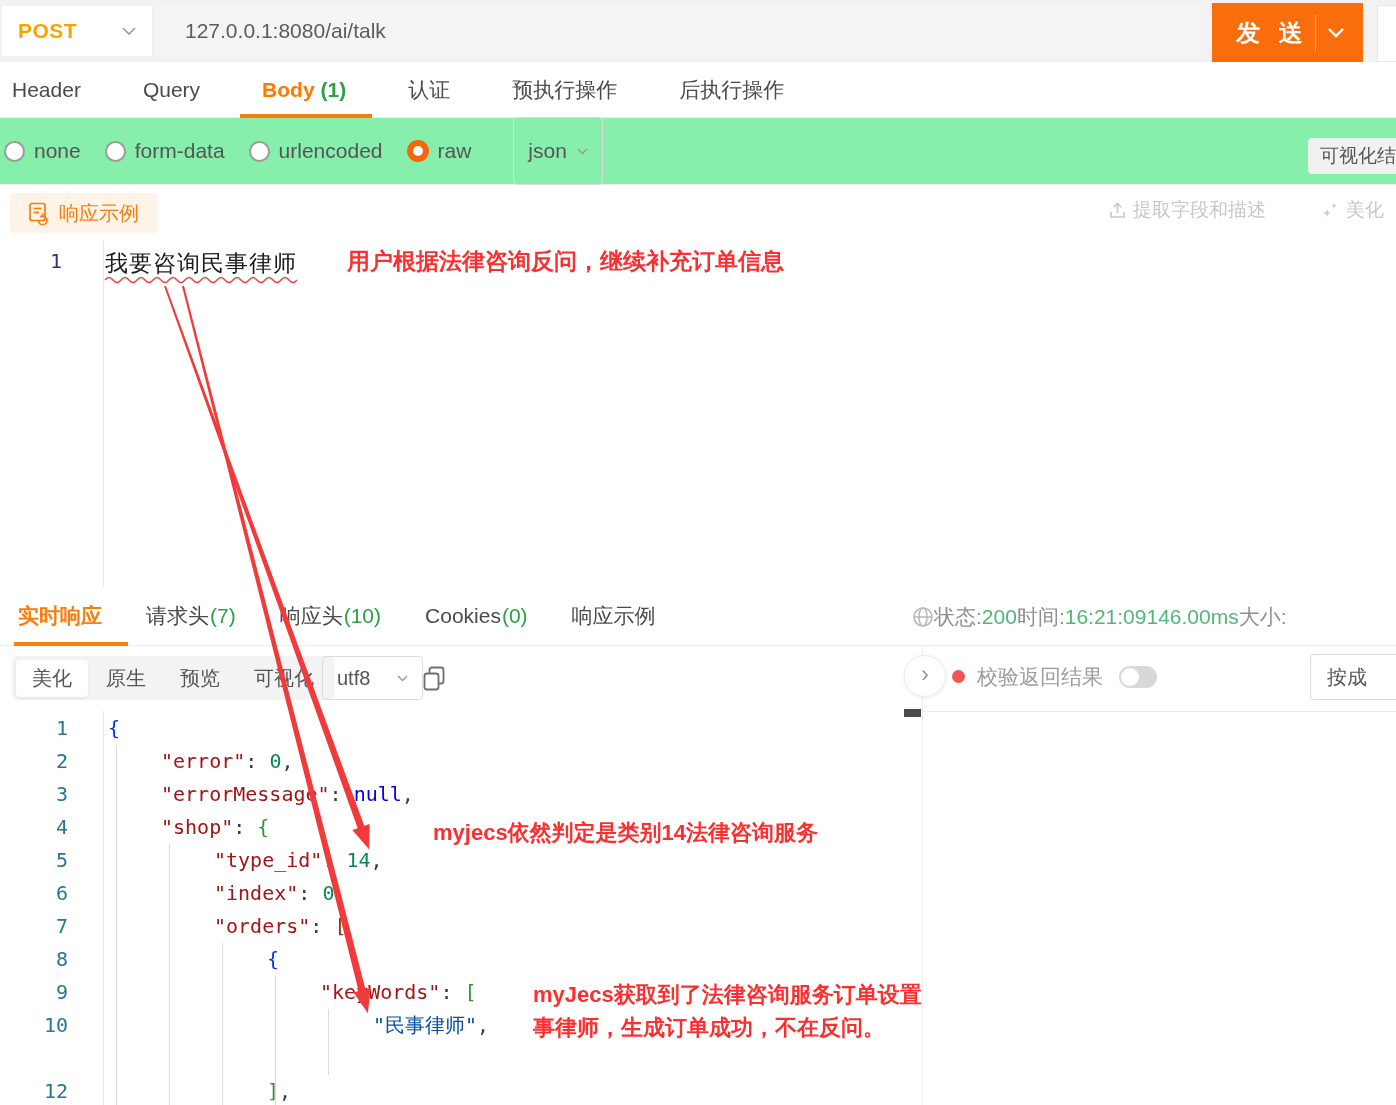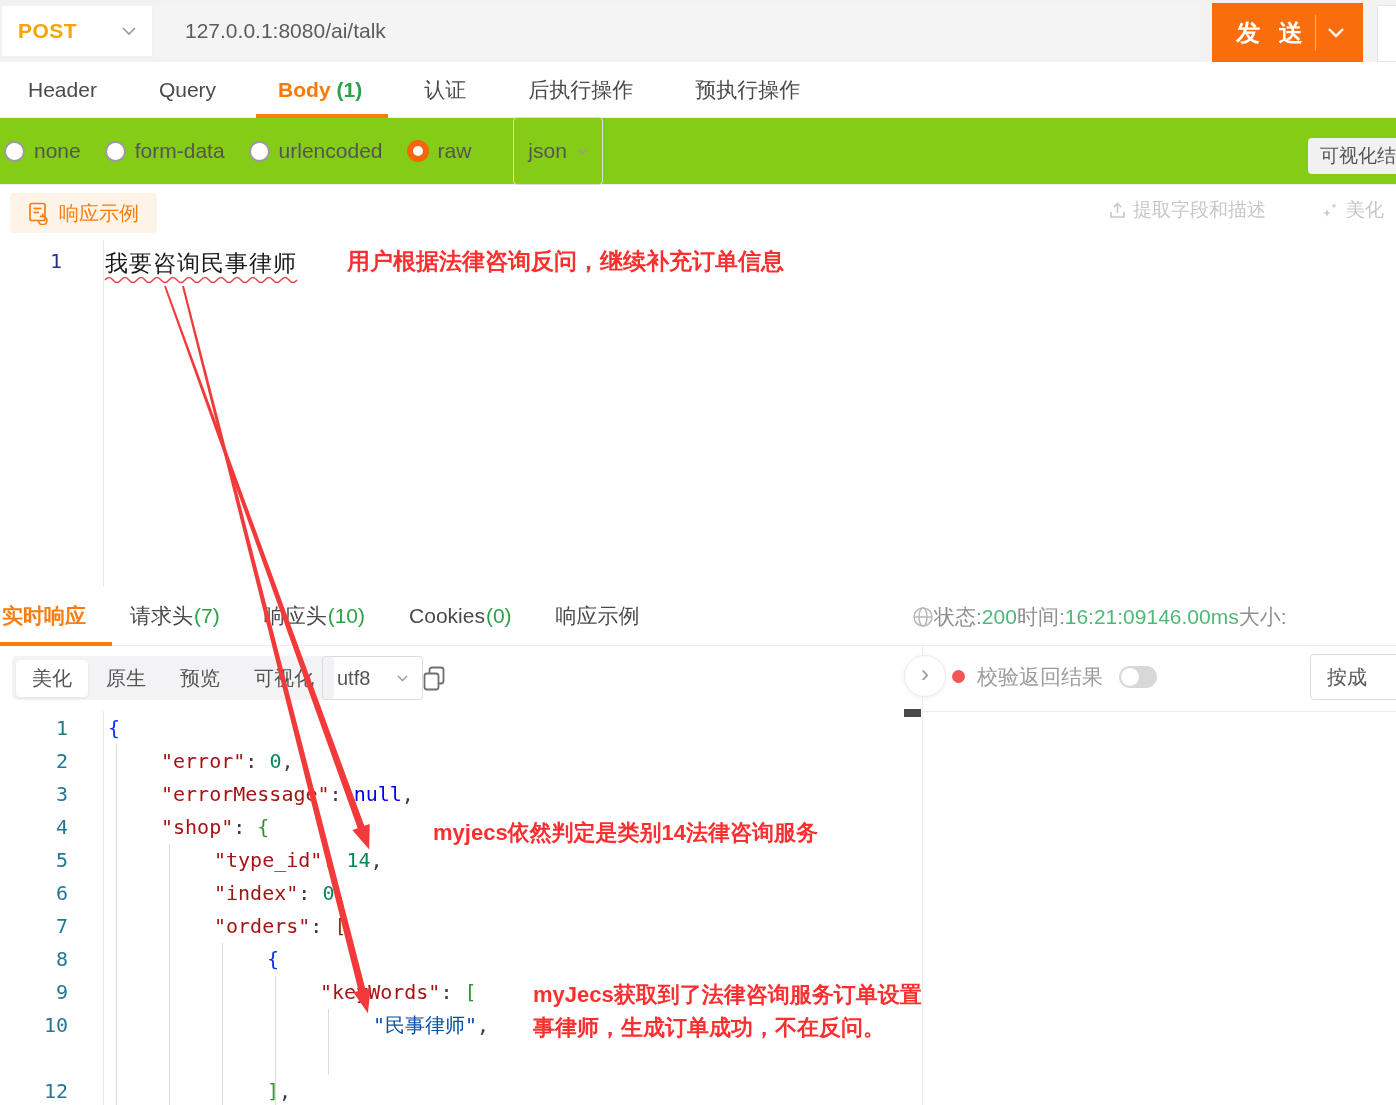--- a/index.html
+++ b/index.html
@@ -15,29 +15,29 @@
   .url-field{position:absolute;left:155px;top:5px;width:1045px;height:52px;background:#f4f4f5;
     display:flex;align-items:center;padding-left:30px;box-sizing:border-box;font-size:21px;color:#5c5c5c;}
   .send-btn{position:absolute;left:1212px;top:3px;width:151px;height:59px;background:#fa6d0d;border:none;
     display:flex;align-items:center;justify-content:center;cursor:pointer;}
   .send-btn .s{color:#fff;font-size:24px;font-weight:bold;letter-spacing:6px;margin-left:5px;}
   .send-btn .sep{width:1px;height:36px;background:rgba(255,255,255,.45);margin:0 12px 0 6px;}
   .top-extra{position:absolute;left:1377px;top:5px;width:40px;height:55px;background:#fff;border:1px solid #e6e6e6;}
 
   
   .main-tabs{position:absolute;left:0;top:62px;width:1396px;height:56px;background:#fff;
-    border-bottom:1px solid #ededed;display:flex;align-items:center;padding-left:20px;box-sizing:border-box;}
+    border-bottom:1px solid #ededed;display:flex;align-items:center;padding-left:4px;box-sizing:border-box;}
   .mtab{font-size:21px;color:#4a4a4a;margin-right:46px;position:relative;height:56px;display:flex;
     align-items:center;padding:0 8px;cursor:pointer;}
   .mtab .count{color:#2ba245;margin-left:6px;}
   .mtab.active{color:#ff7800;font-weight:bold;}
   .mtab.active::after{content:"";position:absolute;left:-14px;right:-18px;bottom:0;height:4px;background:#f97c0c;}
 
   
-  .btype-row{position:absolute;left:0;top:118px;width:1396px;height:67px;background:#84cc16;
+  .btype-row{position:absolute;left:0;top:118px;width:1396px;height:67px;background:#86efac;
     border-bottom:1px solid #ededed;display:flex;align-items:center;padding-left:4px;box-sizing:border-box;}
   .radio-item{display:flex;align-items:center;margin-right:24px;cursor:pointer;}
   .radio-dot{width:17px;height:17px;border-radius:50%;border:2px solid #9b9b9b;background:#fff;margin-right:9px;flex:none;}
   .radio-item.sel .radio-dot{width:10px;height:10px;border:6px solid #f4650c;}
   .radio-item .rl{font-size:21px;color:#555;}
   .fmt-select{display:flex;align-items:center;border:1px solid #dcdcdc;border-radius:4px;height:42px;
     padding:12px 14px;margin-left:18px;font-size:21px;color:#555;cursor:pointer;}
   .viz-btn{position:absolute;left:1308px;top:20px;width:110px;height:36px;background:#f1f1f1;border:none;
     border-radius:4px;font-size:19px;color:#555;text-align:left;padding:0 0 0 12px;white-space:nowrap;overflow:hidden;cursor:pointer;}
 
@@ -50,21 +50,21 @@
   
   .req-editor{position:absolute;left:0;top:240px;width:1396px;height:347px;background:#fff;border-bottom:1px solid #e5e5e5;}
   .req-gutter-line{position:absolute;left:103px;top:0;bottom:0;width:1px;background:#e8e8e8;}
   .req-num{position:absolute;left:0;top:9px;width:62px;text-align:right;font-family:"DejaVu Sans Mono",monospace;
     font-size:20px;color:#2b2f8f;}
   .req-text{position:absolute;left:105px;top:8px;font-family:"DejaVu Serif",serif;font-size:23px;color:#1a1a1a;letter-spacing:1px;}
   .ann{position:absolute;color:#fb2f2f;font-weight:bold;font-size:23px;line-height:33px;z-index:40;white-space:nowrap;}
 
   
   .resp-tabs{position:absolute;left:0;top:587px;width:1396px;height:59px;background:#fff;border-bottom:1px solid #ededed;
-    display:flex;align-items:center;padding-left:2px;box-sizing:border-box;}
+    display:flex;align-items:center;padding-left:18px;box-sizing:border-box;}
   .rtab{font-size:21px;color:#4a4a4a;margin-right:44px;position:relative;height:59px;display:flex;align-items:center;cursor:pointer;}
   .rtab .count{color:#2ba245;margin-left:1px;}
   .rtab.active{color:#f97c0c;font-weight:bold;}
   .rtab.active::after{content:"";position:absolute;left:-4px;right:-26px;bottom:0;height:4px;background:#f97c0c;}
   .status-bar{position:absolute;left:912px;top:0;height:59px;display:flex;align-items:center;
     font-size:21px;color:#8f8f8f;white-space:nowrap;overflow:hidden;width:484px;}
   .status-bar .g{color:#4fb879;}
 
   
   .resp-toolbar{position:absolute;left:0;top:646px;width:1396px;height:65px;background:#fff;border-bottom:1px solid #ececec;}
@@ -132,24 +132,24 @@
         <span>Query</span>
       </div>
       <div class="mtab active">
         <span>Body</span>
         <span class="count">(1)</span>
       </div>
       <div class="mtab">
         <span>认证</span>
       </div>
       <div class="mtab">
+        <span>预执行操作</span>
+      </div>
+      <div class="mtab">
         <span>后执行操作</span>
-      </div>
-      <div class="mtab">
-        <span>预执行操作</span>
       </div>
     </nav>
 
   <div class="btype-row" id="btype-row">
     <span id="radios" style="display:flex;align-items:center;">
         <span class="radio-item">
           <span class="radio-dot"></span>
           <span class="rl">none</span>
         </span>
         <span class="radio-item">

